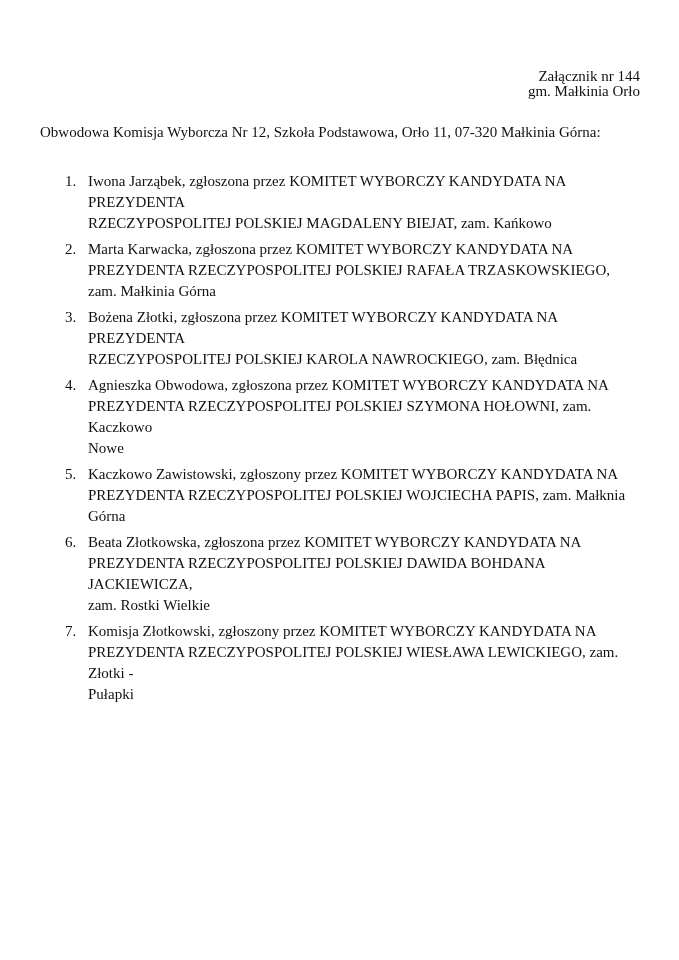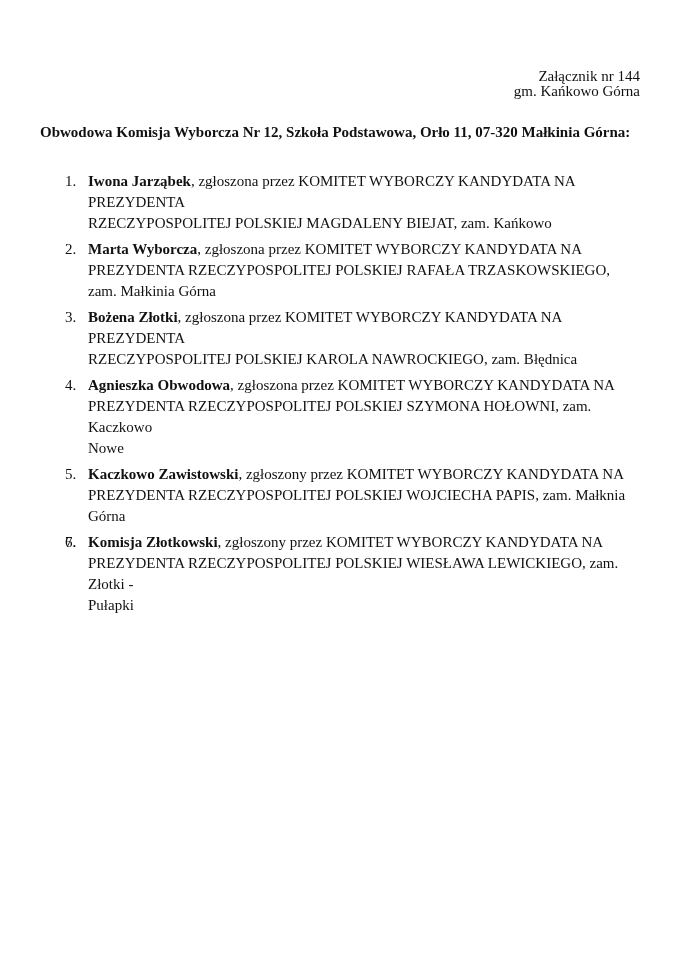--- a/index.html
+++ b/index.html
@@ -19,65 +19,64 @@
     right: 39px;
     text-align: right;
     line-height: 15px;
   }
   .intro {
     position: absolute;
     top: 122px;
     left: 40px;
     width: 615px;
     line-height: 21px;
-    font-weight: bold;
   }
   .members {
     position: absolute;
     top: 171px;
     left: 40px;
     width: 610px;
   }
   .member {
     position: relative;
     padding-left: 48px;
     line-height: 21px;
     margin-bottom: 5px;
   }
   .member .num {
     position: absolute;
     left: 25px;
     top: 0;
   }
   .member .text { white-space: pre-line; }
-  .member .name { font-weight: bold; }
+  .member .name { font-weight: normal; }
 </style>
 </head>
 <body>
 
 <div class="doc">
 
   <div class="header-block">
     <div>Załącznik nr 144</div>
-    <div>gm. Kańkowo Górna</div>
+    <div>gm. Małkinia Orło</div>
   </div>
 
   <div class="intro">Obwodowa Komisja Wyborcza Nr 12, Szkoła Podstawowa, Orło 11, 07-320 Małkinia Górna:</div>
 
   <div class="members">
 
     <div class="member">
       <span class="num">1.</span>
       <span class="text"><span class="name">Iwona Jarząbek</span><span>, zgłoszona przez KOMITET WYBORCZY KANDYDATA NA PREZYDENTA
 RZECZYPOSPOLITEJ POLSKIEJ MAGDALENY BIEJAT, zam. Kańkowo</span></span>
     </div>
 
     <div class="member">
       <span class="num">2.</span>
-      <span class="text"><span class="name">Marta Wyborcza</span><span>, zgłoszona przez KOMITET WYBORCZY KANDYDATA NA
+      <span class="text"><span class="name">Marta Karwacka</span><span>, zgłoszona przez KOMITET WYBORCZY KANDYDATA NA
 PREZYDENTA RZECZYPOSPOLITEJ POLSKIEJ RAFAŁA TRZASKOWSKIEGO,
 zam. Małkinia Górna</span></span>
     </div>
 
     <div class="member">
       <span class="num">3.</span>
       <span class="text"><span class="name">Bożena Złotki</span><span>, zgłoszona przez KOMITET WYBORCZY KANDYDATA NA PREZYDENTA
 RZECZYPOSPOLITEJ POLSKIEJ KAROLA NAWROCKIEGO, zam. Błędnica</span></span>
     </div>
 
@@ -89,20 +88,23 @@
     </div>
 
     <div class="member">
       <span class="num">5.</span>
       <span class="text"><span class="name">Kaczkowo Zawistowski</span><span>, zgłoszony przez KOMITET WYBORCZY KANDYDATA NA
 PREZYDENTA RZECZYPOSPOLITEJ POLSKIEJ WOJCIECHA PAPIS, zam. Małknia Górna</span></span>
     </div>
 
     <div class="member">
       <span class="num">6.</span>
+      <span class="text"><span class="name">Beata Złotkowska</span><span>, zgłoszona przez KOMITET WYBORCZY KANDYDATA NA
+PREZYDENTA RZECZYPOSPOLITEJ POLSKIEJ DAWIDA BOHDANA JACKIEWICZA,
+zam. Rostki Wielkie</span></span>
     </div>
 
     <div class="member">
       <span class="num">7.</span>
       <span class="text"><span class="name">Komisja Złotkowski</span><span>, zgłoszony przez KOMITET WYBORCZY KANDYDATA NA
 PREZYDENTA RZECZYPOSPOLITEJ POLSKIEJ WIESŁAWA LEWICKIEGO, zam. Złotki -
 Pułapki</span></span>
     </div>
 
   </div>

